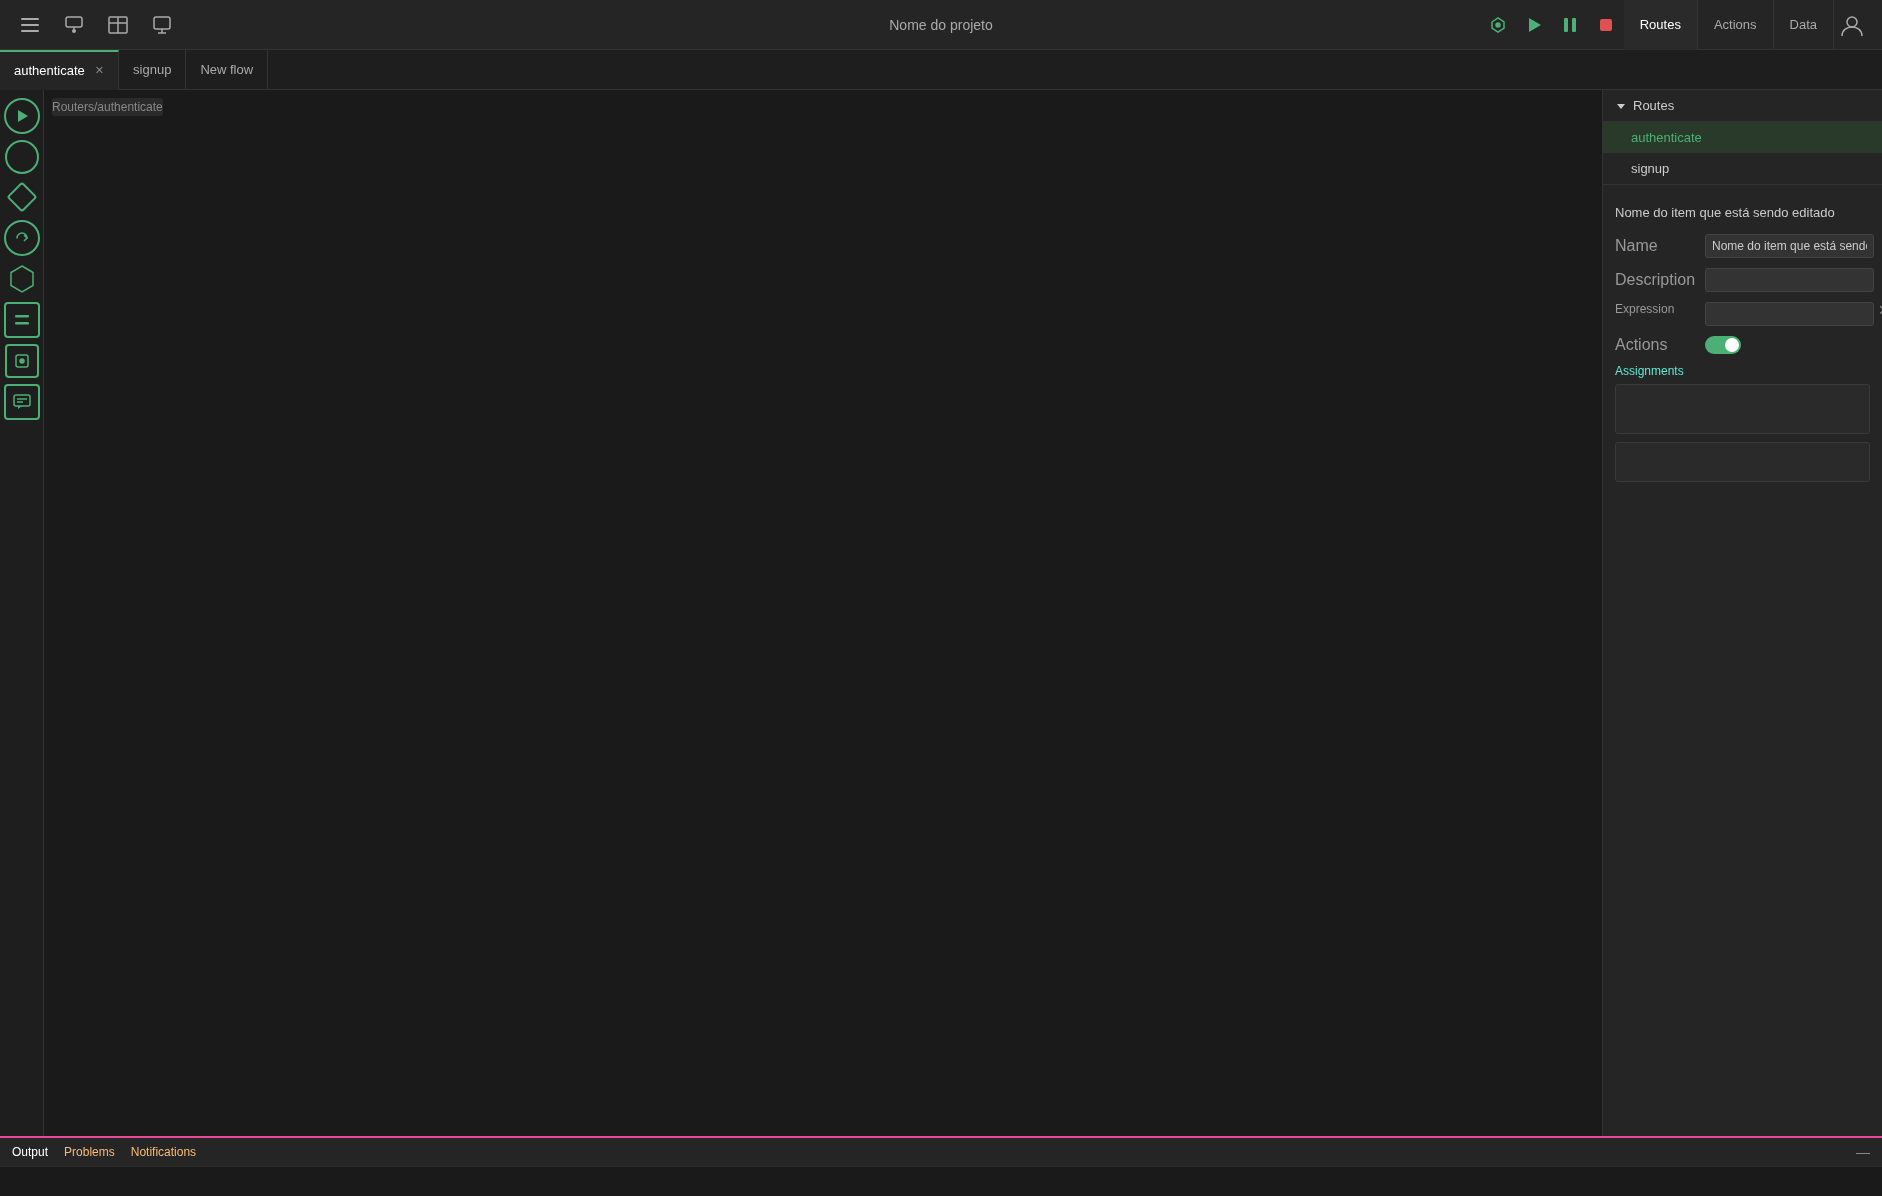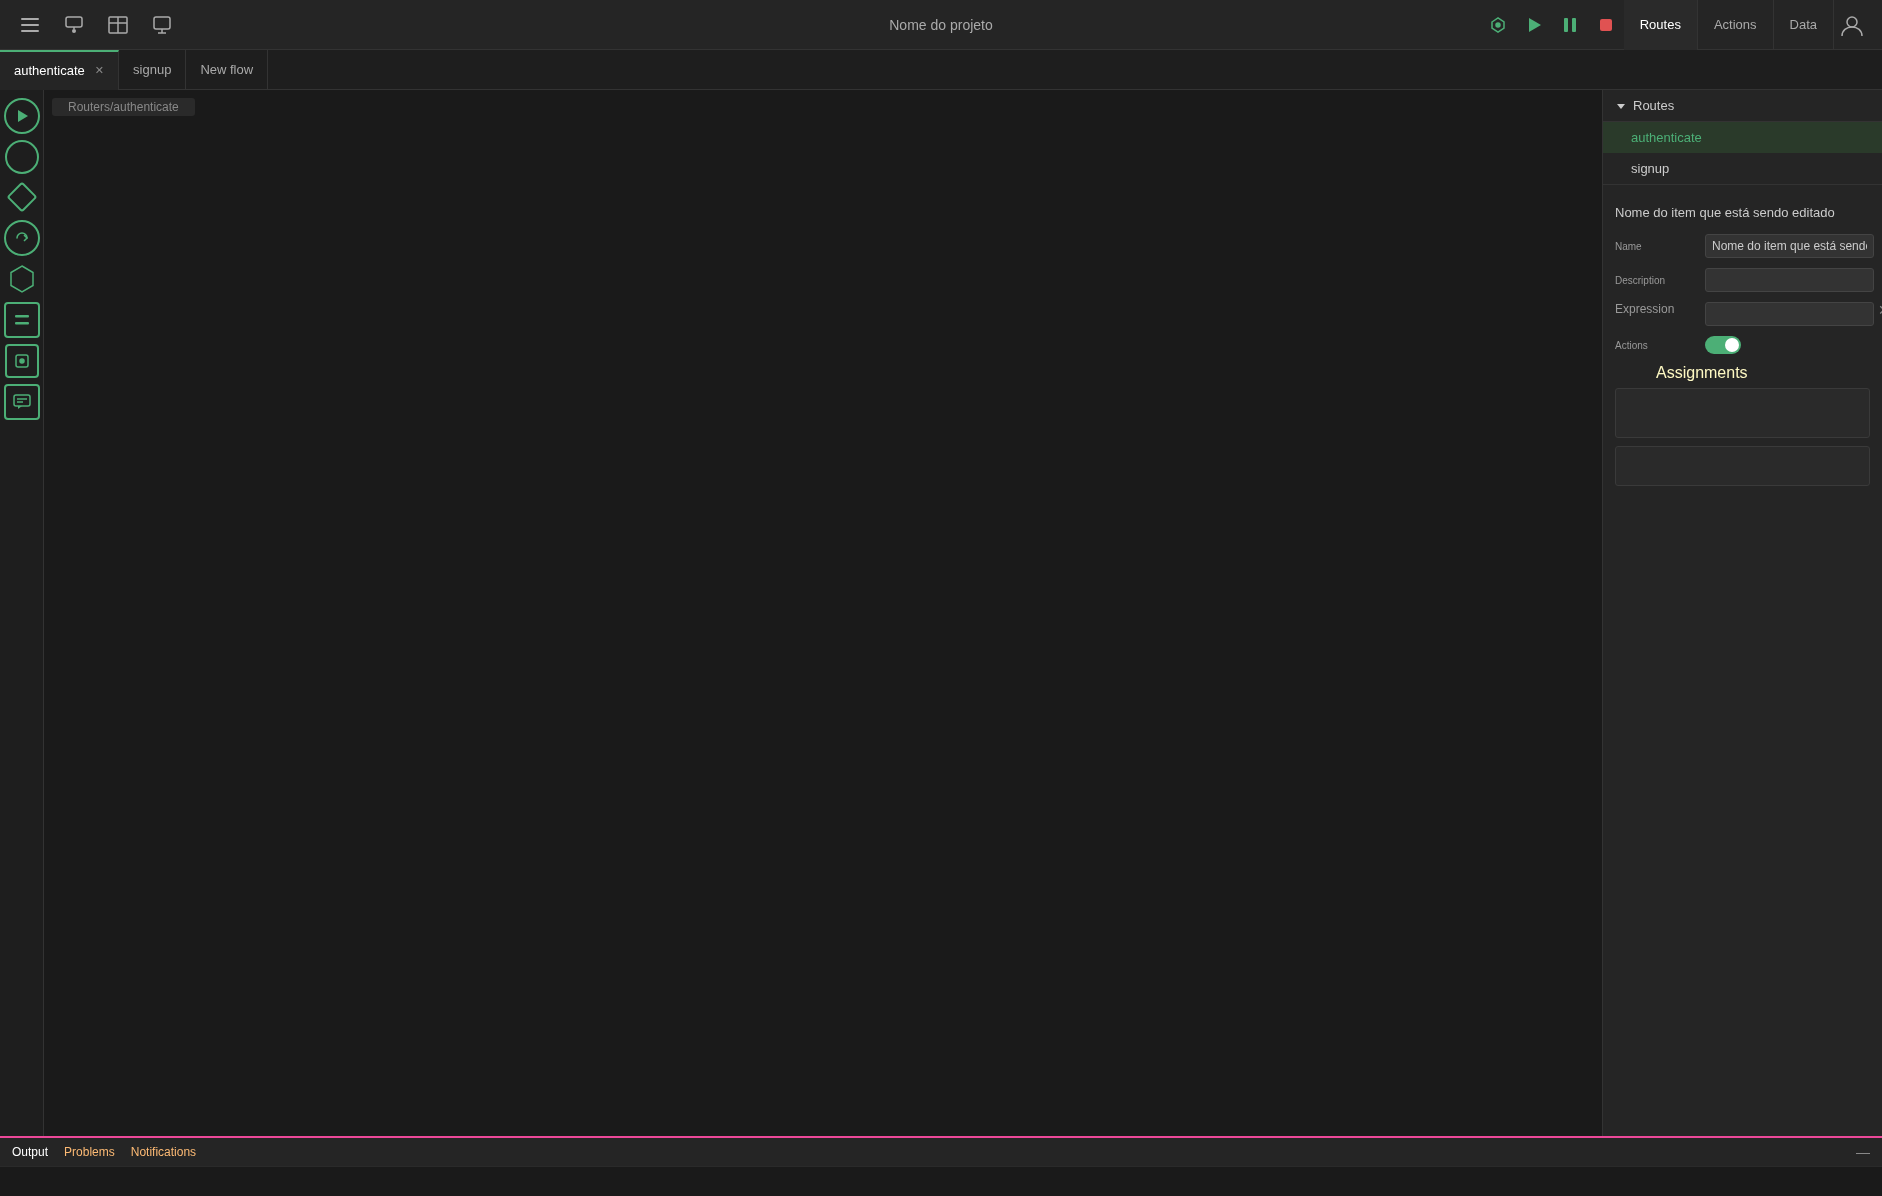--- a/index.html
+++ b/index.html
@@ -51,21 +51,21 @@
       border-radius: 4px; font-size: 16px;
     }
     .tool-icon.circle { border-radius: 50%; }
 
     
     .canvas-area {
       flex: 1; background: #1a1a1a; position: relative; overflow: hidden;
     }
     .breadcrumb-label {
       position: absolute; top: 8px; left: 8px;
-      background: #2a2a2a; color: #888; padding: 2px 16px;
+      background: #2a2a2a; color: #888; padding: 2px 0;
       border-radius: 3px; font-size: 12px;
     }
 
     
     .right-panel {
       width: 280px; background: #252525; border-left: 1px solid #333;
       display: flex; flex-direction: column;
     }
     .routes-header {
       display: flex; align-items: center; padding: 8px 12px;
@@ -83,41 +83,41 @@
       border-top: 1px solid #333; padding: 20px 12px;
       flex: 1; overflow-y: auto;
     }
     .item-editor-title {
       font-size: 13px; color: #ccc; margin-bottom: 14px; font-weight: 500;
     }
     .form-row {
       display: flex; align-items: center; margin-bottom: 10px;
     }
     .form-label {
-      width: 90px; font-size: 10px; color: #999; flex-shrink: 0;
+      width: 90px; font-size: 16px; color: #999; flex-shrink: 0;
     }
     .form-input {
       flex: 1; background: #333; border: 1px solid #444; border-radius: 3px;
       color: #ccc; padding: 4px 6px; font-size: 12px; outline: none;
     }
     .expression-row {
       display: flex; align-items: flex-start; margin-bottom: 10px;
     }
     .expression-label { width: 90px; font-size: 12px; color: #999; flex-shrink: 0; }
     .expression-input { flex: 1; background: #333; border: 1px solid #444; border-radius: 3px; color: #ccc; padding: 4px 6px; font-size: 12px; }
     .expression-x { margin-left: 4px; color: #888; cursor: pointer; font-size: 14px; }
     .toggle {
       width: 36px; height: 18px; background: #4caf76; border-radius: 9px;
       position: relative; cursor: pointer;
     }
     .toggle-knob {
       width: 14px; height: 14px; background: #fff; border-radius: 50%;
       position: absolute; top: 2px; right: 2px; transition: right 0.2s;
     }
-    .assignments-label { font-size: 16px; color: #fef9c3; margin-bottom: 6px; margin-left: 41px; }
+    .assignments-label { font-size: 12px; color: #5eead4; margin-bottom: 6px; }
     .assignments-box {
       background: #2a2a2a; border: 1px solid #3a3a3a; border-radius: 3px;
       min-height: 50px; margin-bottom: 8px;
     }
     .assignments-box2 {
       background: #2a2a2a; border: 1px solid #3a3a3a; border-radius: 3px;
       min-height: 40px;
     }
 
     

